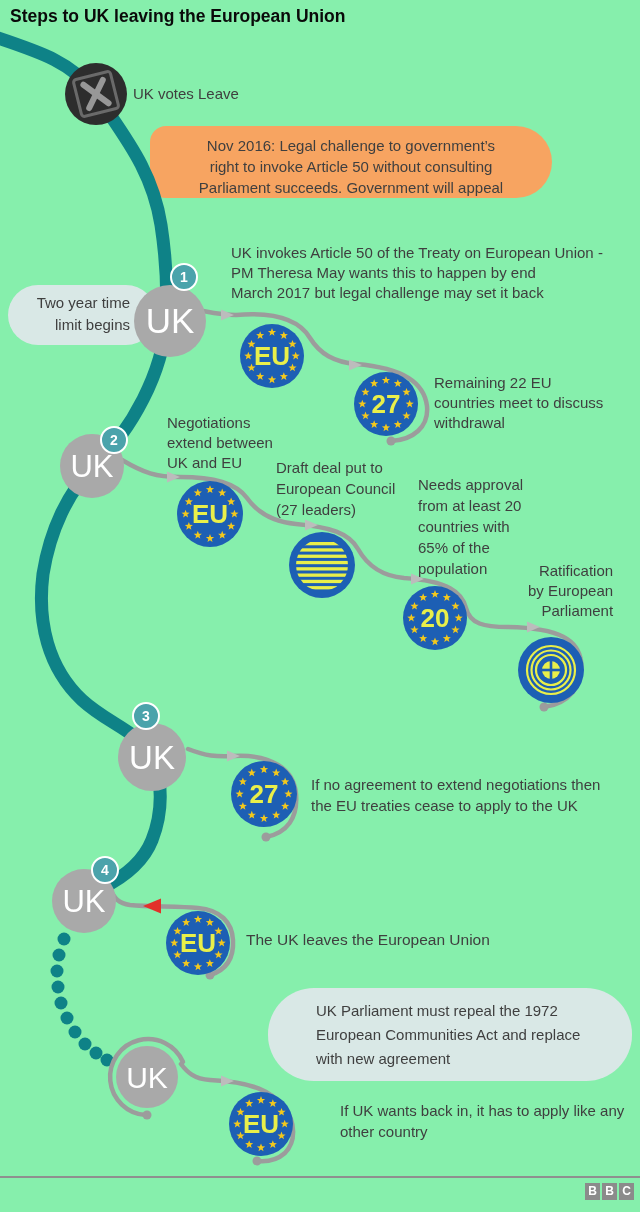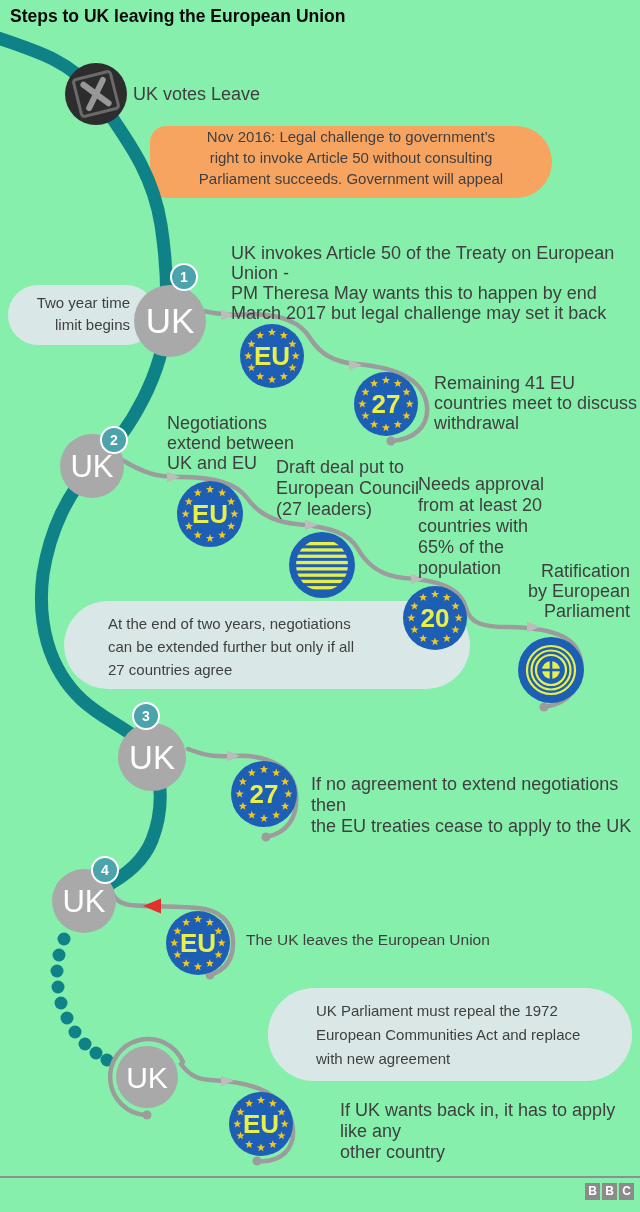--- a/index.html
+++ b/index.html
@@ -1,22 +1,22 @@
 <!DOCTYPE html>
 <html><head>
 <meta charset="utf-8">
 <style>
   html,body{margin:0;padding:0;background:#fff;}
   #stage{position:relative;width:640px;height:1212px;background:#86efac;overflow:hidden;
          font-family:"Liberation Sans","DejaVu Sans",sans-serif;}
   #page-title{position:absolute;left:10px;top:6px;font-size:17.5px;font-weight:bold;color:#0a0a0a;z-index:5;}
-  .txt{position:absolute;white-space:pre-line;font-size:18px;line-height:20px;color:#3f3f3f;z-index:4;}
+  .txt{position:absolute;white-space:pre-line;font-size:15px;line-height:20px;color:#3f3f3f;z-index:4;}
   .callout{position:absolute;white-space:pre-line;font-size:15px;line-height:21px;color:#3f3f3f;z-index:1;box-sizing:border-box;}
   #callout-legal{left:150px;top:126px;width:402px;height:72px;border-radius:16px 36px 36px 16px;
-                 text-align:center;}
+                 text-align:center;padding-top:9px;}
   #callout-two-year{left:8px;top:285px;width:148px;height:60px;border-radius:30px;
                     text-align:right;padding:7px 26px 0 0;line-height:22px;}
   #callout-extension{left:64px;top:601px;width:406px;height:88px;border-radius:44px;
                      padding:11px 0 0 44px;line-height:23px;}
   #callout-repeal{left:268px;top:988px;width:364px;height:93px;border-radius:46px;
                   padding:11px 0 0 48px;line-height:24px;}
   #diagram-svg{position:absolute;left:0;top:0;z-index:2;}
   .bold-note{font-weight:normal;}
   #footer-line{position:absolute;left:0;top:1176px;width:640px;height:2px;z-index:3;}
   #bbc-logo{position:absolute;left:585px;top:1183px;z-index:3;display:flex;}
@@ -27,23 +27,20 @@
 <body>
 
 <div id="stage">
   <div id="page-title">Steps to UK leaving the European Union</div>
 
   <div class="callout" id="callout-legal" style="background: rgb(247, 164, 97);">Nov 2016: Legal challenge to government’s
 right to invoke Article 50 without consulting
 Parliament succeeds. Government will appeal</div>
   <div class="callout" id="callout-two-year" style="background: rgb(217, 232, 230);">Two year time
 limit begins</div>
-  <div class="callout" id="callout-extension" style="background: rgb(217, 232, 230);">At the end of two years, negotiations
-can be extended further but only if all
-27 countries agree</div>
   <div class="callout" id="callout-repeal" style="background: rgb(217, 232, 230);">UK Parliament must repeal the 1972
 European Communities Act and replace
 with new agreement</div>
 
   <svg id="diagram-svg" width="640" height="1212">
       <path d="M -8,36 C 40,52 72,62 96,94 C 122,134 152,168 161,225 C 166,258 168,288 166,321 C 163,372 132,430 94,466 C 68,492 50,530 43,574 C 37,622 48,668 82,700 C 108,724 140,732 152,757 C 163,780 163,812 152,840 C 143,863 122,878 102,888" fill="none" stroke="#0e8287" stroke-width="13" stroke-linecap="round"></path>
       <circle cx="64" cy="939" r="6.5" fill="#0e8287"></circle>
       <circle cx="59" cy="955" r="6.5" fill="#0e8287"></circle>
       <circle cx="57" cy="971" r="6.5" fill="#0e8287"></circle>
       <circle cx="58" cy="987" r="6.5" fill="#0e8287"></circle>
@@ -252,21 +249,21 @@
       <g>
         <circle cx="105" cy="870" r="13" fill="#4ba3ab" stroke="#ffffff" stroke-width="2"></circle>
         <text x="105" y="875" text-anchor="middle" font-size="14" font-weight="bold" fill="#ffffff" font-family="&quot;Liberation Sans&quot;,sans-serif">4</text>
       </g>
     </svg>
 
   <div class="txt" style="left:133px;top:84px;">UK votes Leave</div>
   <div class="txt" style="left:231px;top:243px;">UK invokes Article 50 of the Treaty on European Union -
 PM Theresa May wants this to happen by end
 March 2017 but legal challenge may set it back</div>
-  <div class="txt" style="left:434px;top:373px;">Remaining 41 EU
+  <div class="txt" style="left:434px;top:373px;">Remaining 22 EU
 countries meet to discuss
 withdrawal</div>
   <div class="txt" style="left:167px;top:413px;">Negotiations
 extend between
 UK and EU</div>
   <div class="txt" style="left:276px;top:457px;line-height:21px;">Draft deal put to
 European Council
 (27 leaders)</div>
   <div class="txt" style="left:418px;top:474px;line-height:21px;">Needs approval
 from at least 20

